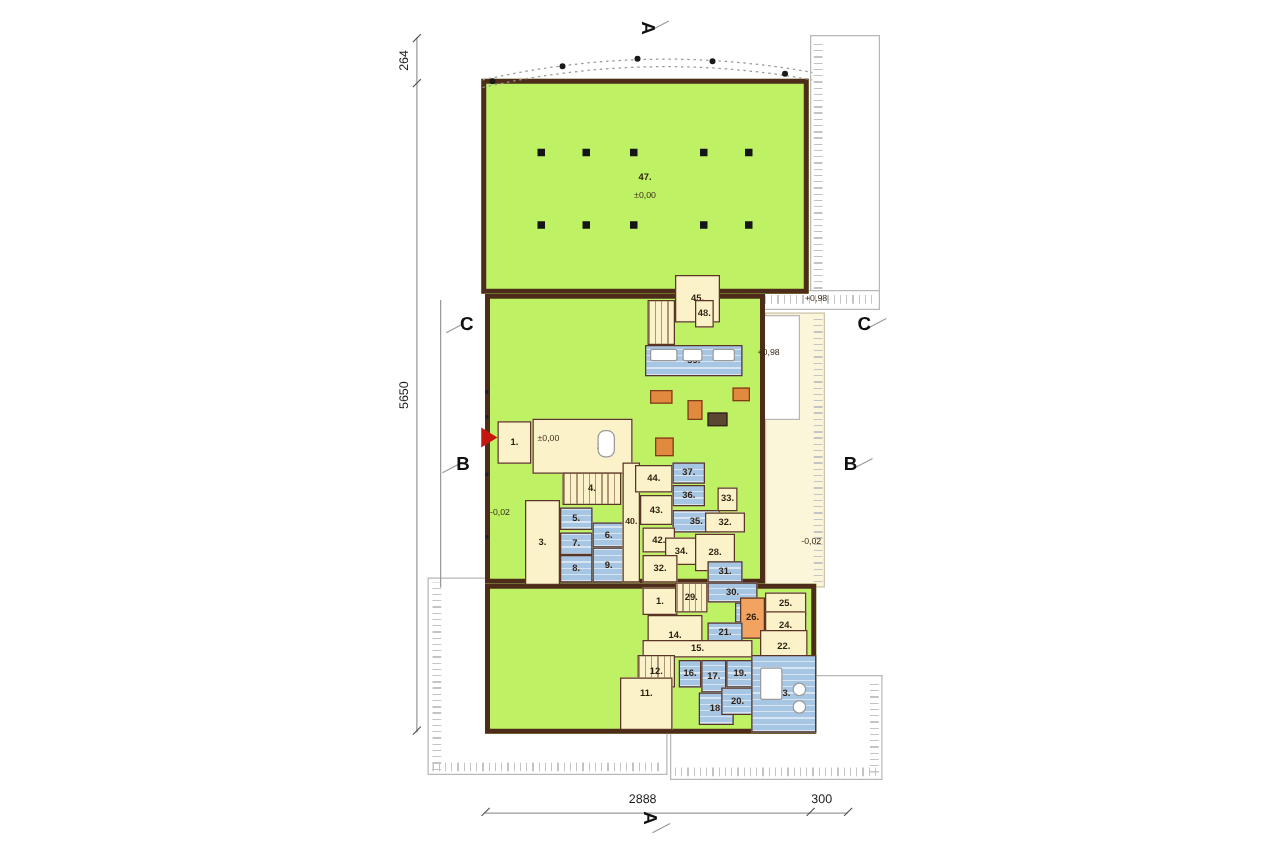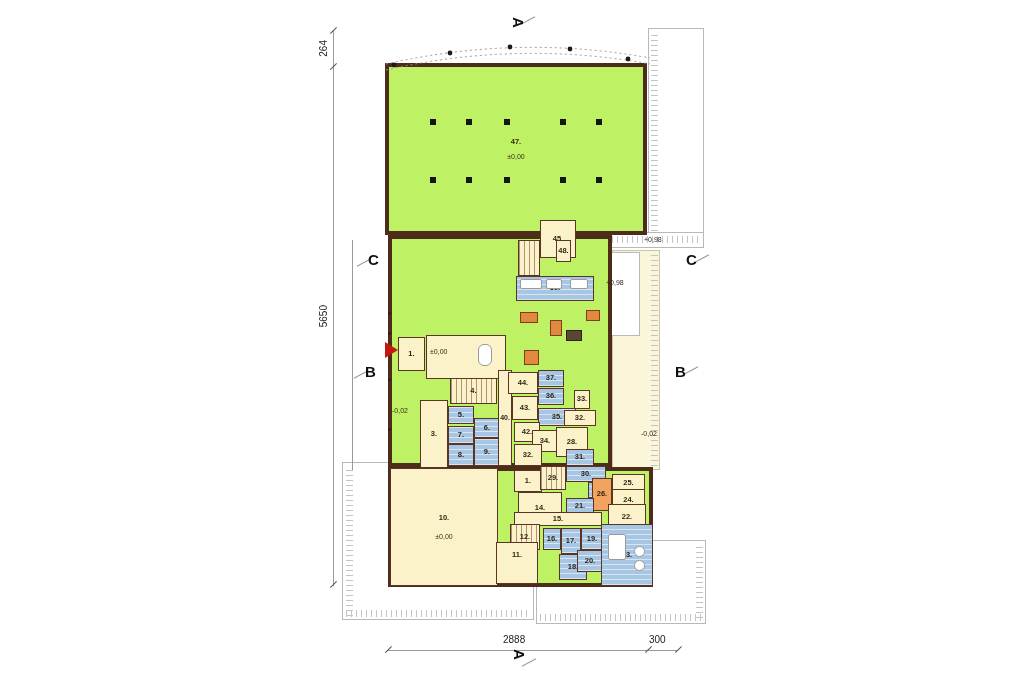--- a/index.html
+++ b/index.html
@@ -167,26 +167,20 @@
   <div class="room" style="left:556px;top:427px;width:32px;height:30px">
       <span class="rlabel">28.</span>
     </div>
   <div class="room" style="left:514px;top:444px;width:28px;height:22px">
       <span class="rlabel">32.</span>
     </div>
   <div class="room blue" style="left:566px;top:449px;width:28px;height:17px">
       <span class="rlabel">31.</span>
     </div>
 
-  <div class="room" style="left:390px;top:468px;width:108px;height:118px">
-    <div style="display:flex;flex-direction:column;align-items:center;gap:10px">
-      <span class="rlabel">10.</span>
-      <span class="elev-in">±0,00</span>
-    </div>
-  </div>
   <div class="room" style="left:514px;top:470px;width:28px;height:22px">
       <span class="rlabel">1.</span>
     </div>
   <div class="room stairs" style="left:540px;top:466px;width:26px;height:24px">
       <span class="rlabel">29.</span>
     </div>
   <div class="room blue" style="left:566px;top:466px;width:40px;height:16px">
       <span class="rlabel">30.</span>
     </div>
   <div class="room blue" style="left:588px;top:482px;width:28px;height:16px">

